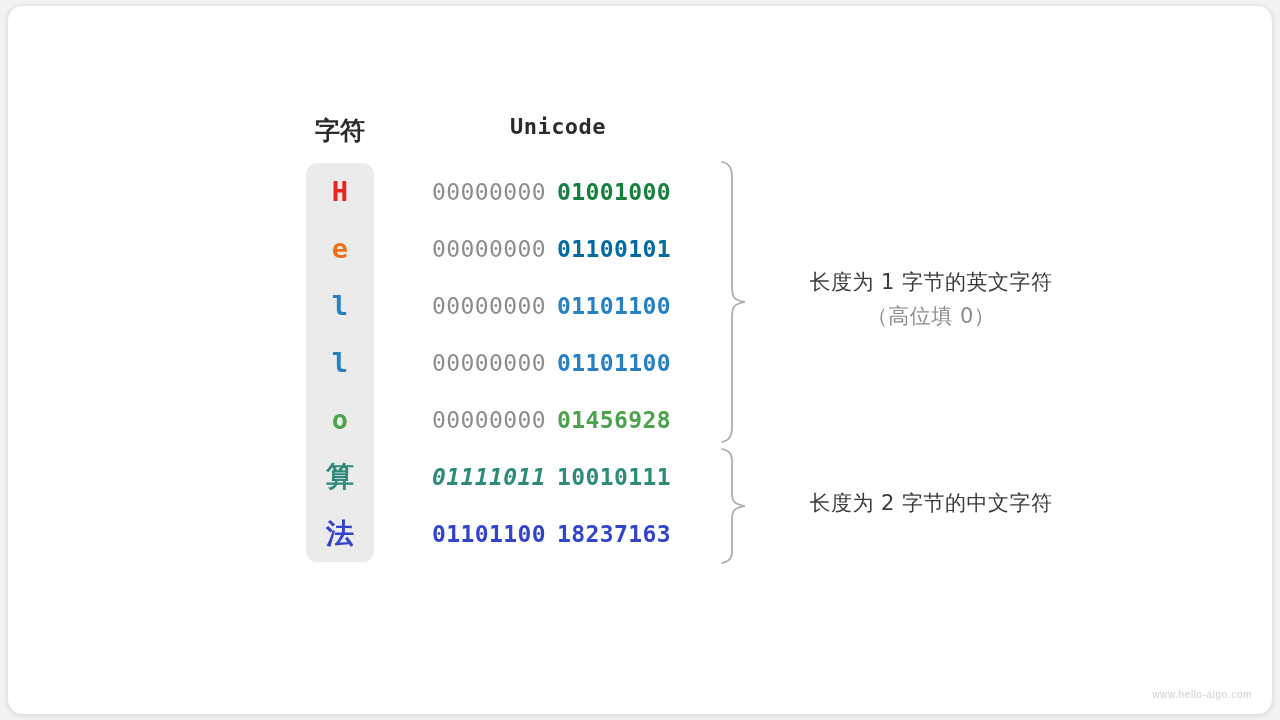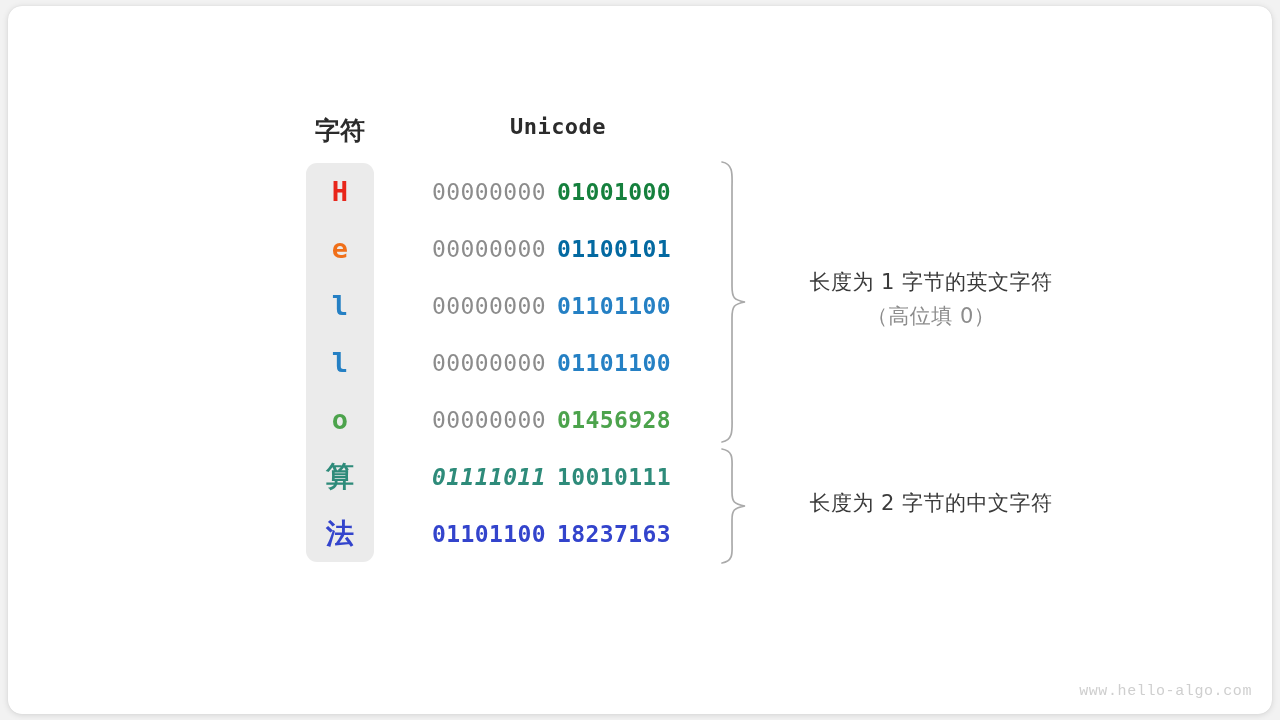--- a/index.html
+++ b/index.html
@@ -142,22 +142,22 @@
     color: #8c8c8c;
     letter-spacing: 0.5px;
     margin-top: 6px;
   }
 
   
   #watermark {
     position: absolute;
     right: 28px;
     bottom: 20px;
-    font-family: Liberation Mono, monospace;
-    font-size: 15px;
+    font-family: Liberation Sans, sans-serif;
+    font-size: 10px;
     color: #cfcfcf;
     letter-spacing: 0.6px;
   }
 </style>
 </head>
 <body>
 
 <div id="canvas">
   <div id="card"></div>
 

